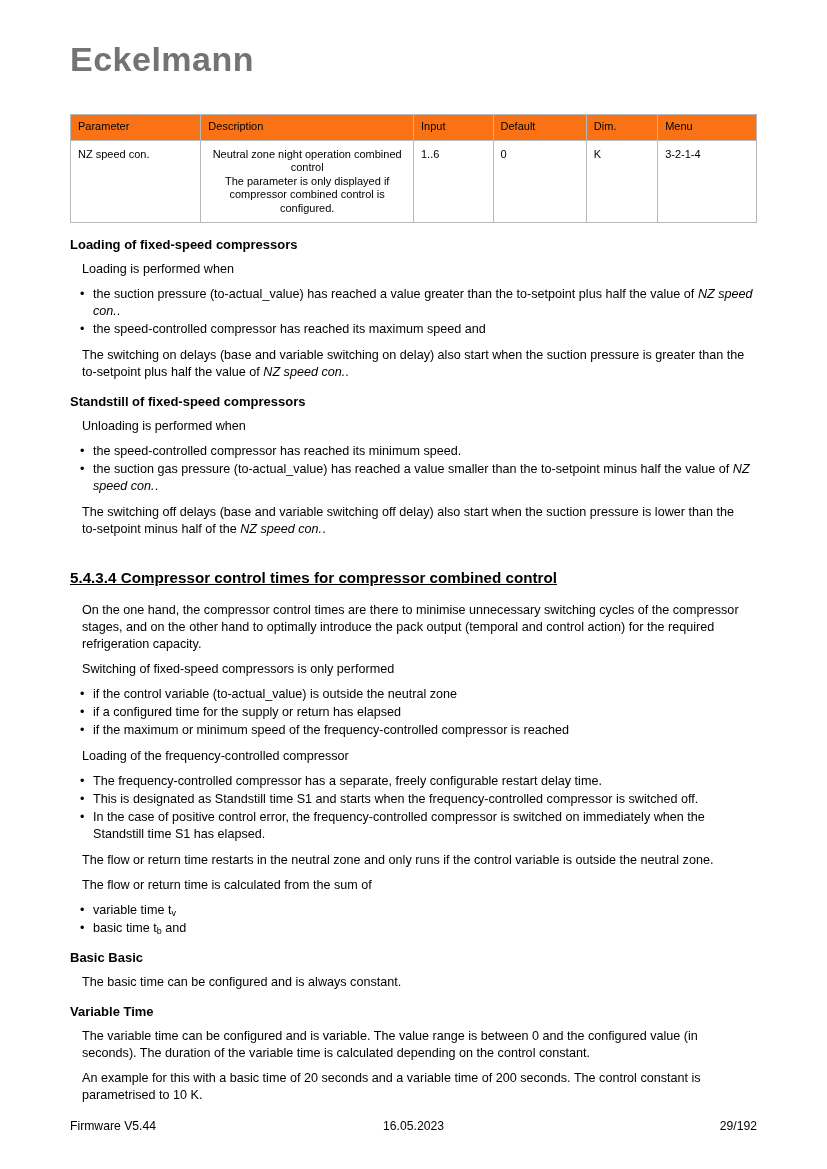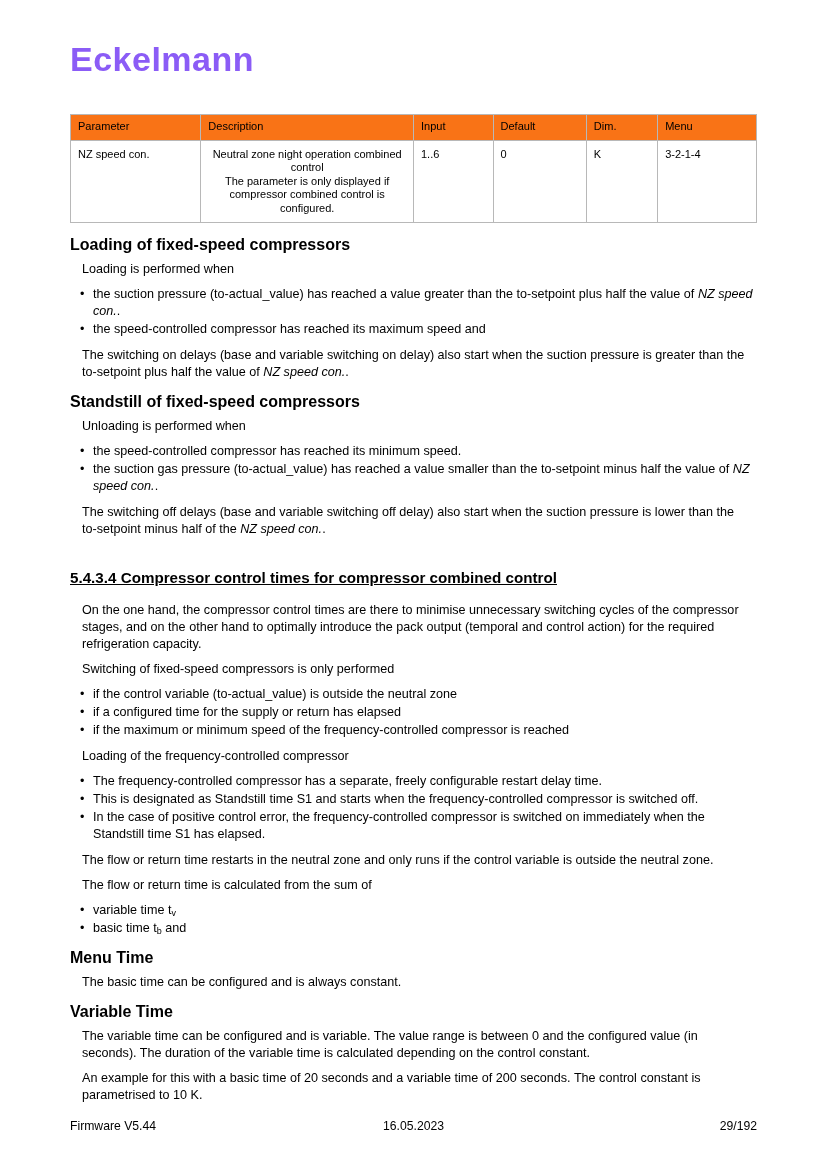--- a/index.html
+++ b/index.html
@@ -5,21 +5,21 @@
   * { margin: 0; padding: 0; box-sizing: border-box; }
   html, body { background: #e8e8e8; }
   .page {
     width: 827px; height: 1169px; margin: 0 auto; background: #ffffff;
     position: relative; overflow: hidden;
     font-family: "Liberation Sans", sans-serif; color: #000;
   }
   .content { padding: 0 70px; }
   .logo {
     margin-top: 42px; font-size: 34px; font-weight: bold;
-    color: #8b5cf6; letter-spacing: 0.5px; line-height: 1;
+    color: #737373; letter-spacing: 0.5px; line-height: 1;
   }
   
   table.param {
     width: 100%; border-collapse: collapse; margin-top: 38px;
     font-size: 11px; line-height: 13.5px; table-layout: fixed;
   }
   .param th, .param td {
     border: 1px solid #b8b8b8; padding: 5px 7px;
     vertical-align: top; text-align: left; font-weight: normal;
   }
@@ -28,21 +28,21 @@
   .col-description { width: 31%; }
   .col-input { width: 11.6%; }
   .col-default { width: 13.6%; }
   .col-dim { width: 10.4%; }
   .col-menu { width: 14.4%; }
   .param td { padding-top: 7px; padding-bottom: 7px; }
   .desc-line { margin: 0; text-align: center; }
   
   .bodytext { font-size: 12.6px; line-height: 17px; margin-top: 13px; }
   .bodytext p { margin: 8px 12px; }
-  h3.subhead { font-size: 16px; line-height: 17px; font-weight: bold; margin: 12px 0 7px; }
+  h3.subhead { font-size: 13px; line-height: 17px; font-weight: bold; margin: 12px 0 7px; }
   h2.section {
     font-size: 15.2px; line-height: 19px; font-weight: bold;
     margin: 30px 0 15px;
     text-decoration: underline;
   }
   ul.bullets { list-style: none; margin: 3px 0 9px 10px; }
   ul.bullets li { position: relative; padding-left: 13px; margin: 1px 0; }
   ul.bullets li::before { content: "\2022"; position: absolute; left: 0; top: 0; }
   i { font-style: italic; }
   sub { font-size: 9px; vertical-align: -2px; line-height: 0; }
@@ -122,21 +122,21 @@
         <li>This is designated as Standstill time S1 and starts when the frequency-controlled compressor is switched off.</li>
         <li>In the case of positive control error, the frequency-controlled compressor is switched on immediately when the Standstill time S1 has elapsed.</li>
       </ul>
       <p>The flow or return time restarts in the neutral zone and only runs if the control variable is outside the neutral zone.</p>
       <p>The flow or return time is calculated from the sum of</p>
       <ul class="bullets">
         <li><span>variable time t</span><sub>v</sub></li>
         <li><span>basic time t</span><sub>b</sub><span> and</span></li>
       </ul>
 
-      <h3 class="subhead">Menu Time</h3>
+      <h3 class="subhead">Basic Basic</h3>
       <p>The basic time can be configured and is always constant.</p>
 
       <h3 class="subhead">Variable Time</h3>
       <p>The variable time can be configured and is variable. The value range is between 0 and the configured value (in seconds). The duration of the variable time is calculated depending on the control constant.</p>
       <p>An example for this with a basic time of 20 seconds and a variable time of 200 seconds. The control constant is parametrised to 10 K.</p>
 
     </div>
   </div>
 
   <div class="footer">

